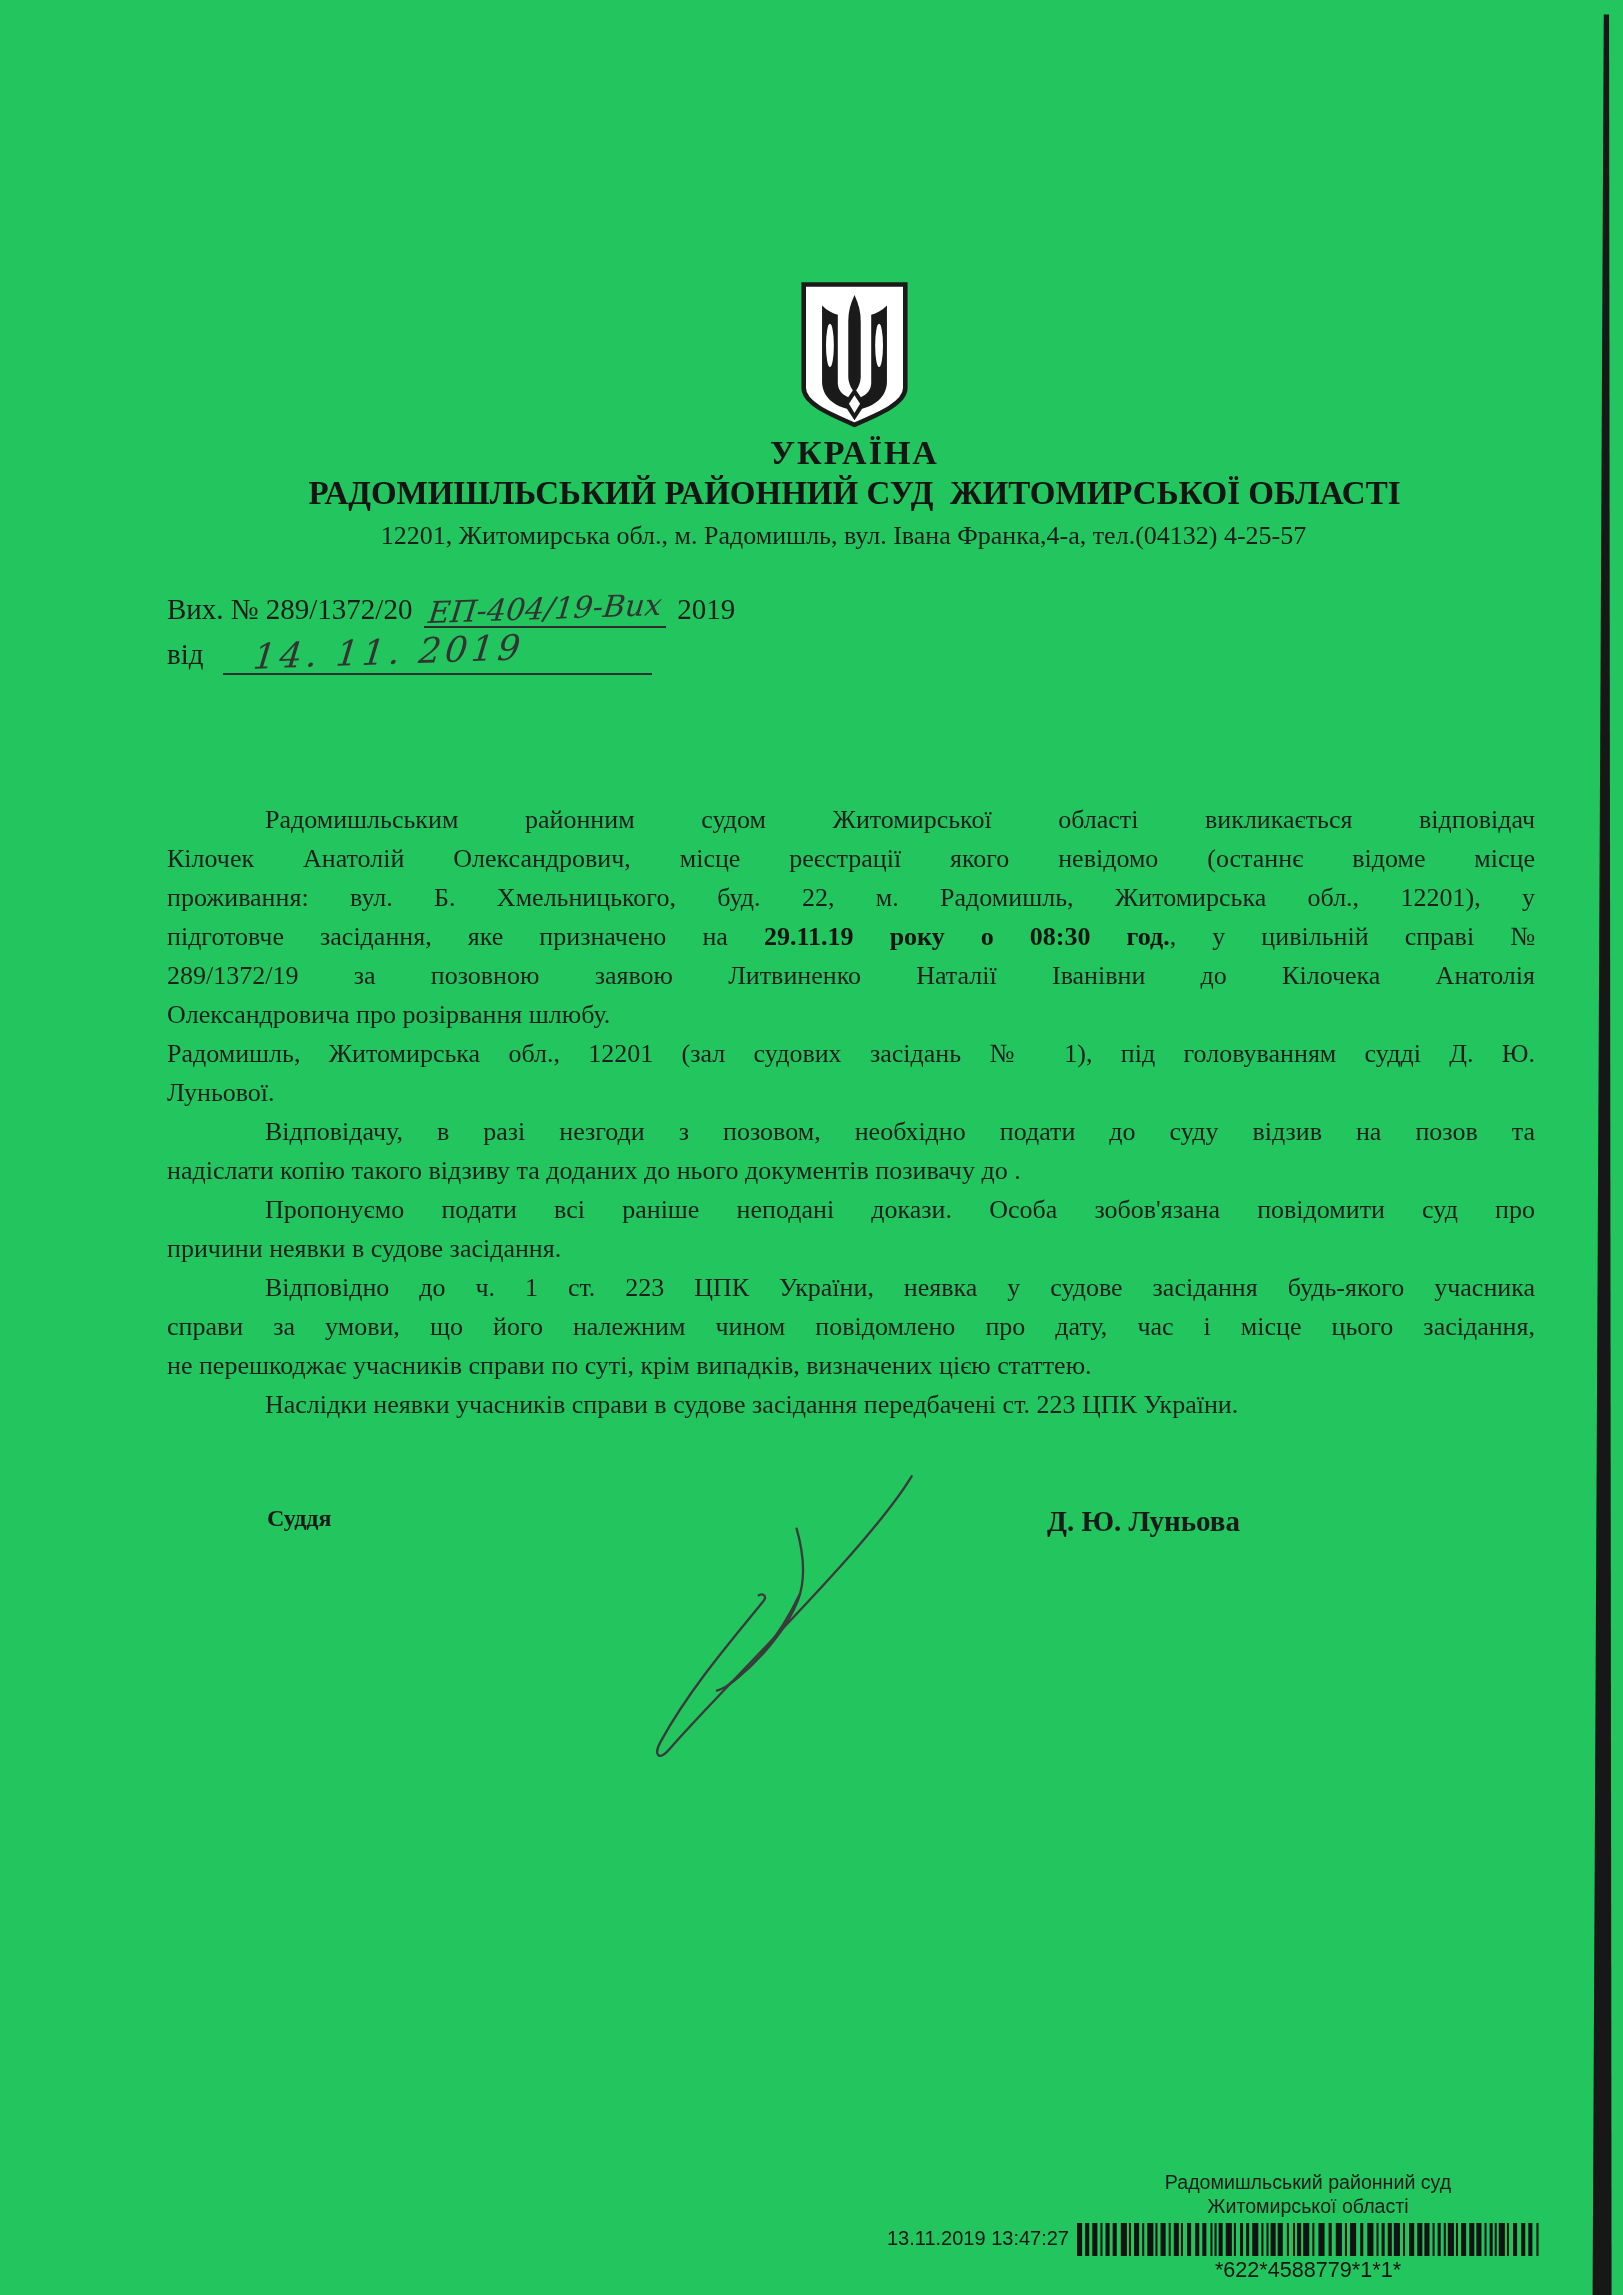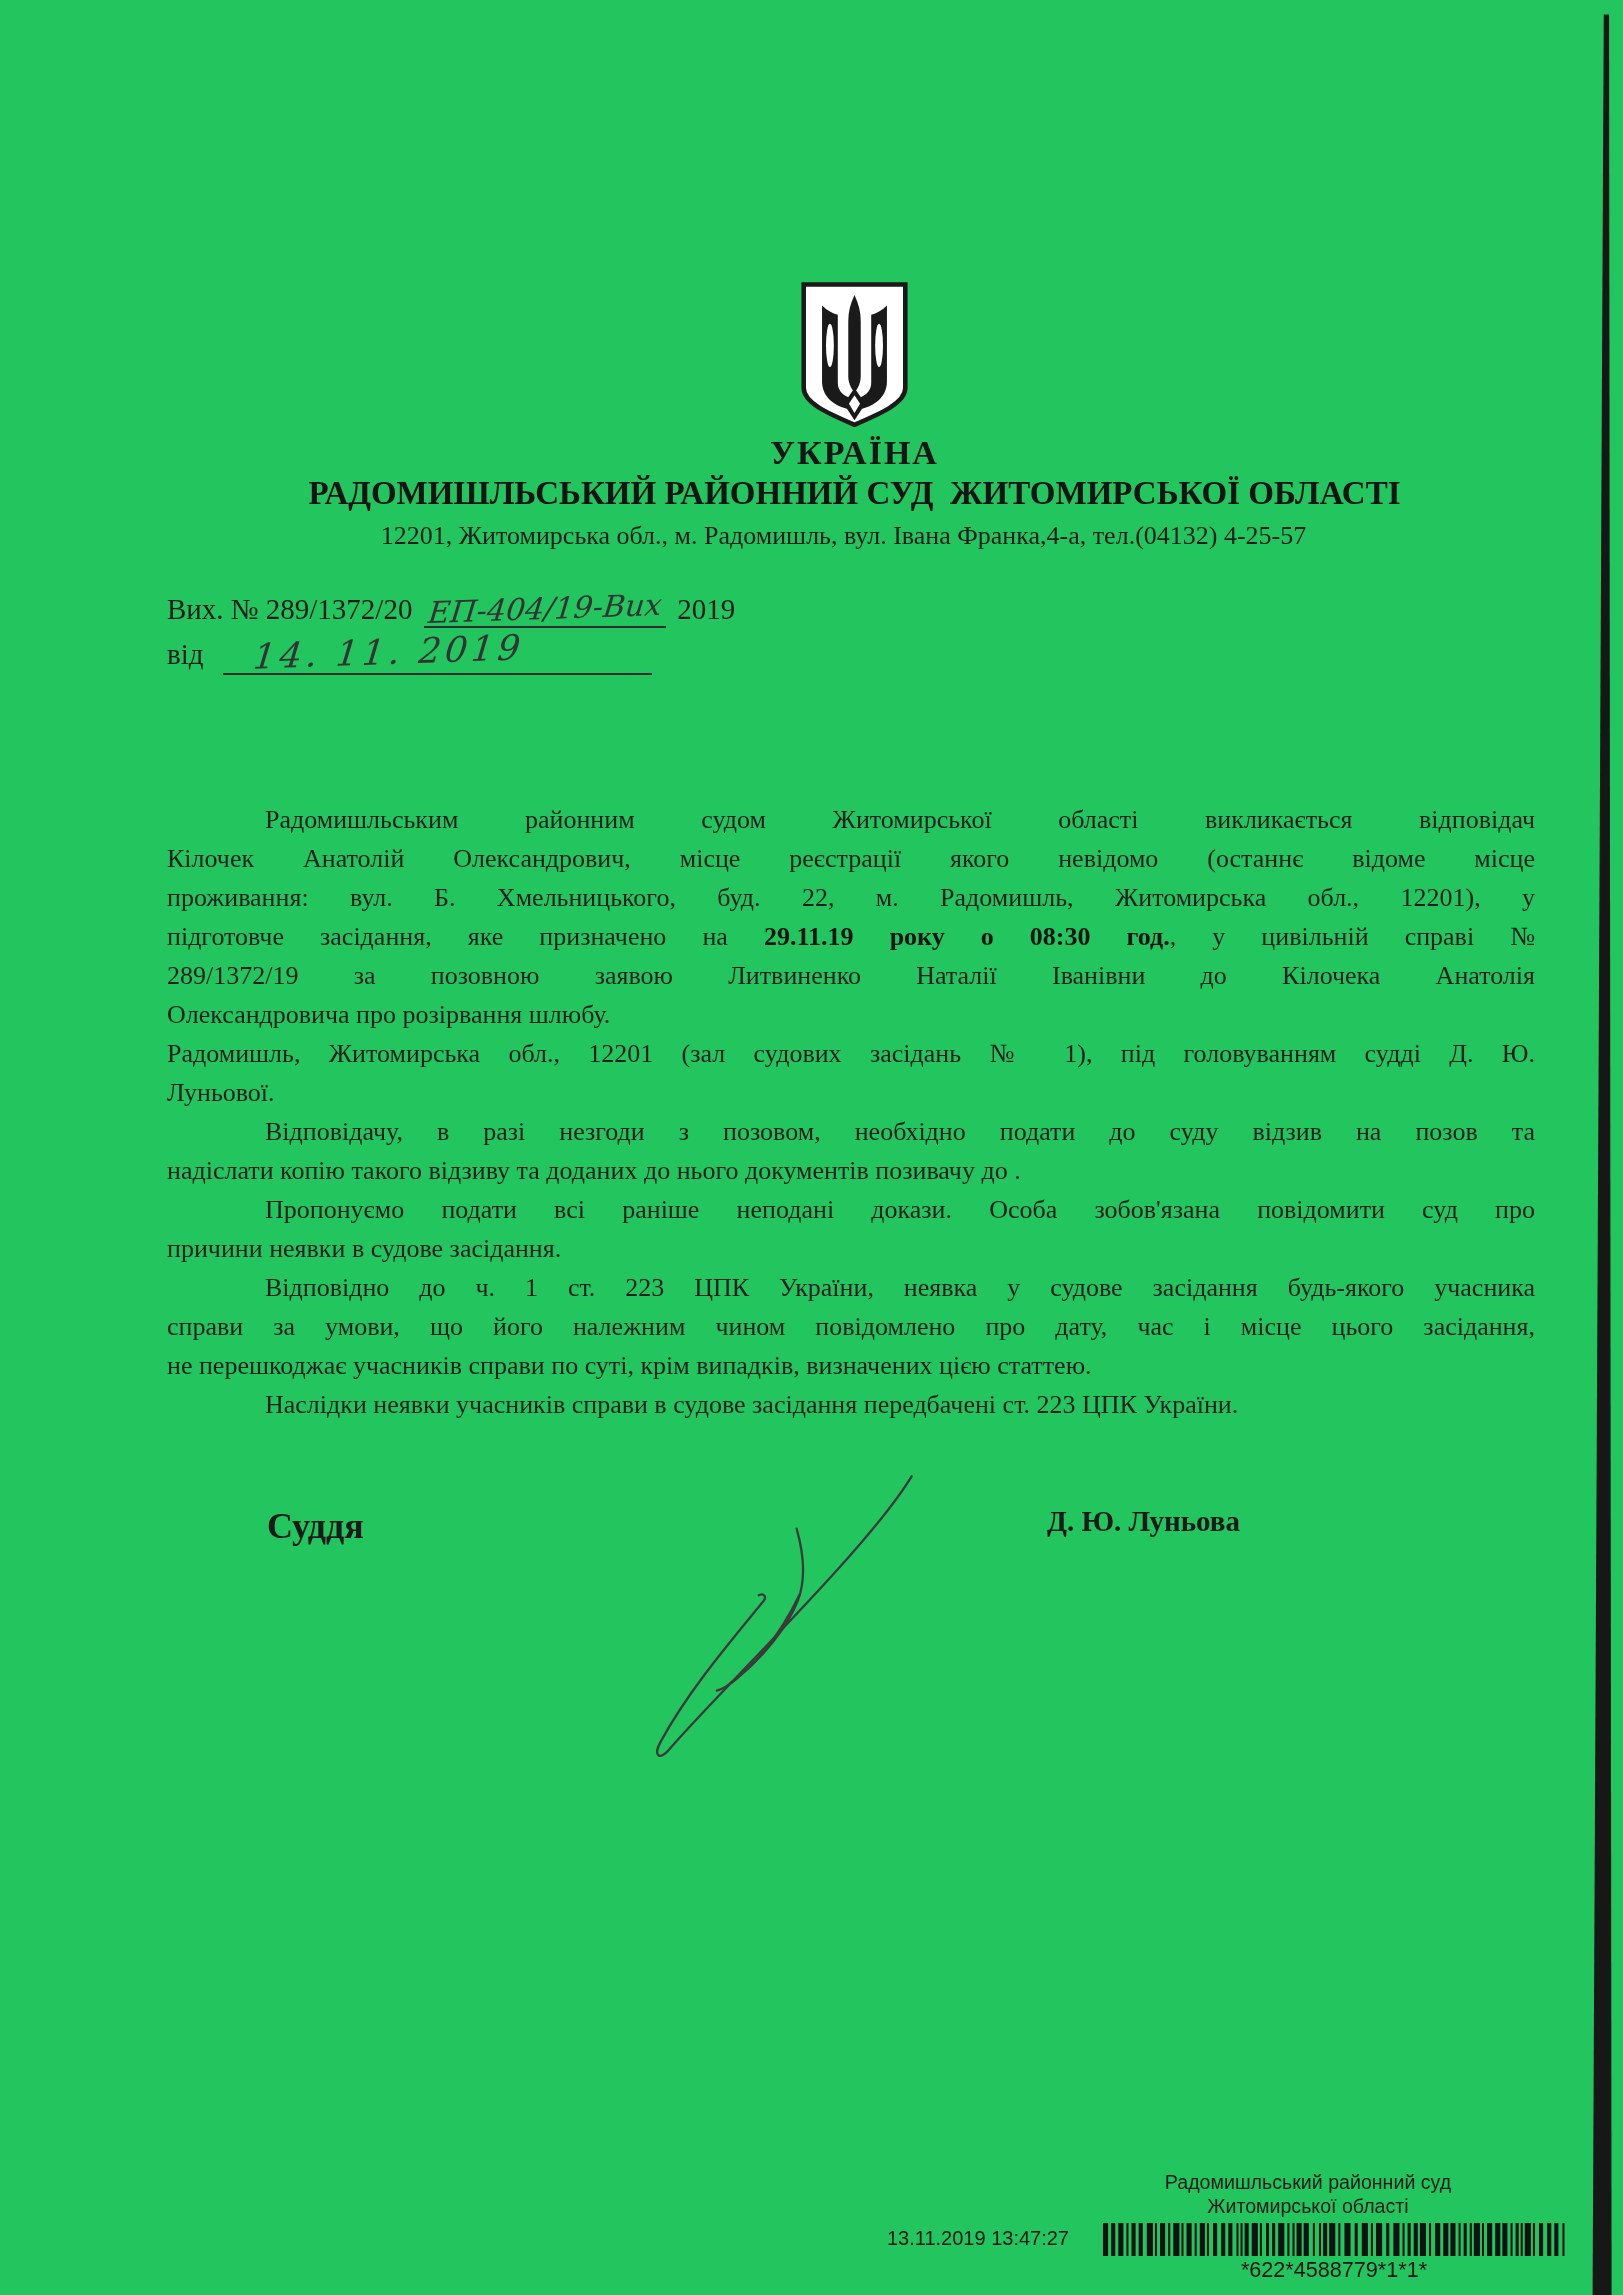--- a/index.html
+++ b/index.html
@@ -44,34 +44,34 @@
   .docbody{position:absolute;left:167px;top:800px;width:1368px;}
   .bodyline{
     height:39px;line-height:39px;font-size:26px;
     text-align:justify;text-align-last:justify;
     white-space:nowrap;color:#1f1f1f;
   }
   .bodyline.indent{padding-left:98px;}
   .bodyline.last{text-align-last:left;}
   .bodyline b{font-weight:bold;color:#141414;}
   
-  .sig-label{position:absolute;left:267px;top:1505px;font-size:36px;font-weight:bold;color:#1a1a1a;}
+  .sig-label{position:absolute;left:267px;top:1505px;font-size:24px;font-weight:bold;color:#1a1a1a;}
   .sig-name{position:absolute;left:1047px;top:1505px;font-size:29px;font-weight:bold;color:#1a1a1a;}
   .signature{position:absolute;left:645px;top:1471px;width:281px;height:304px;}
   
   .footer-court{
     position:absolute;left:1077px;top:2170px;width:462px;
     font-family:"Liberation Sans","DejaVu Sans",sans-serif;
     font-size:19.6px;line-height:24px;text-align:center;color:#1c1c1c;
   }
   .timestamp{
     position:absolute;left:812px;top:2227px;width:257px;text-align:right;
     font-family:"Liberation Sans","DejaVu Sans",sans-serif;font-size:20px;color:#181818;
   }
-  .barcode{position:absolute;left:1103px;top:2223px;width:462px;}
+  .barcode{position:absolute;left:1077px;top:2223px;width:462px;}
   .bars{display:flex;height:33px;transform-origin:left center;}
   .bars i,.bars em{display:block;height:100%;flex:0 0 auto;}
   .bars i{background:#121212;}
   .bc-text{
     margin-top:1.3px;text-align:center;
     font-family:"Liberation Sans","DejaVu Sans",sans-serif;font-size:21.6px;color:#141414;
   }
   
   .scan-strip{
     position:absolute;left:1592px;top:14.4px;width:19.6px;height:2281px;

